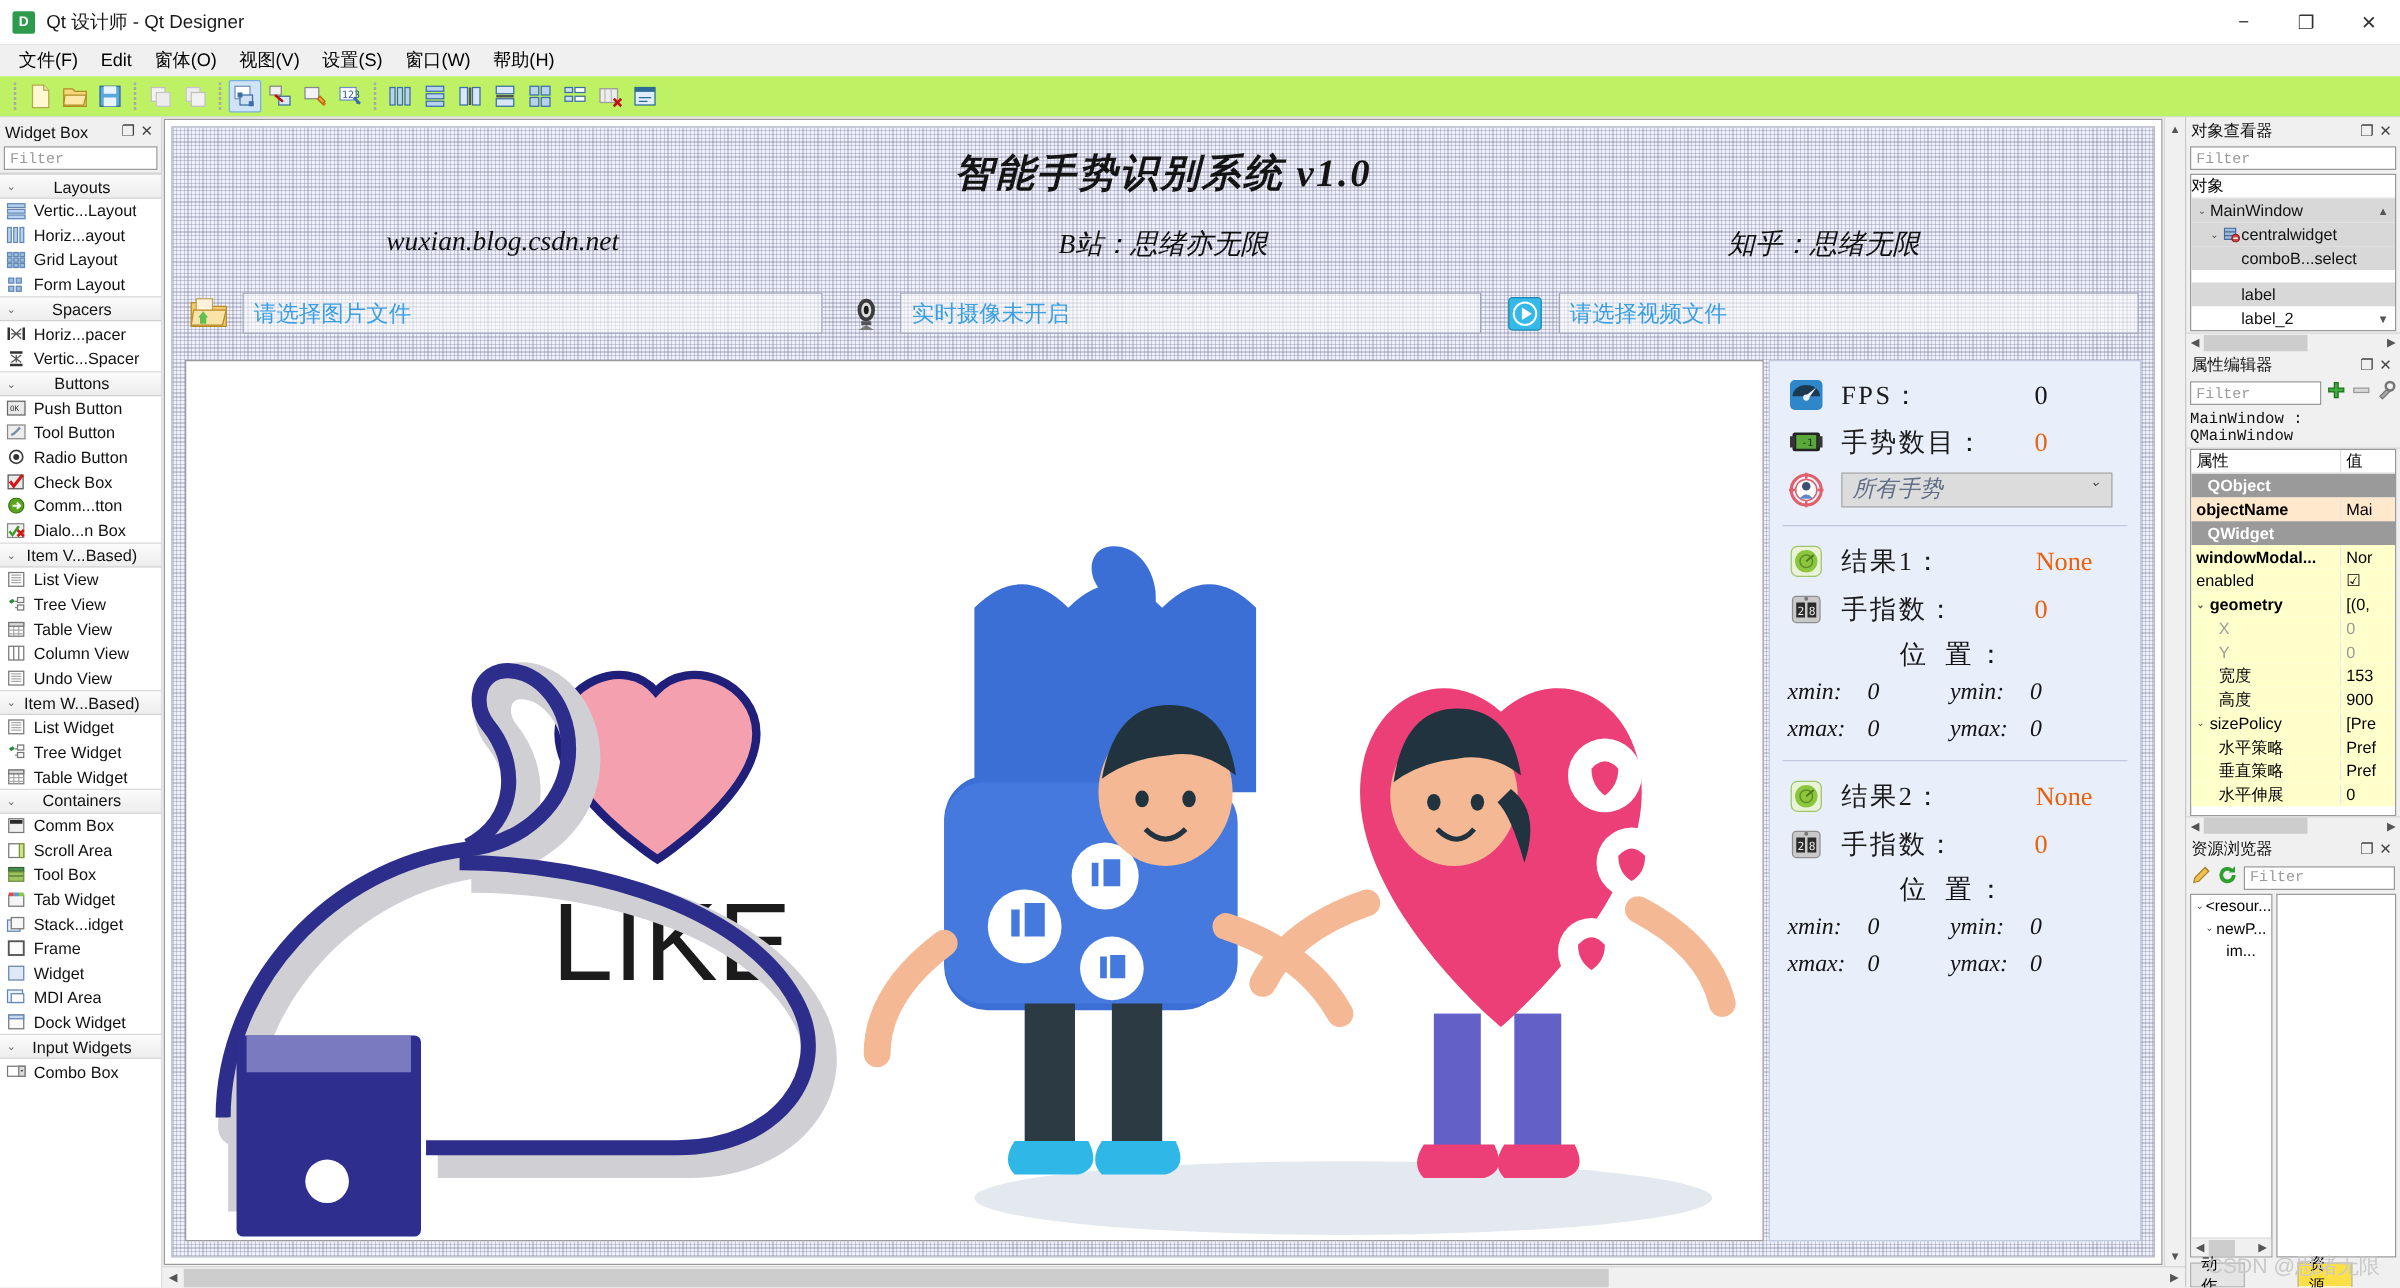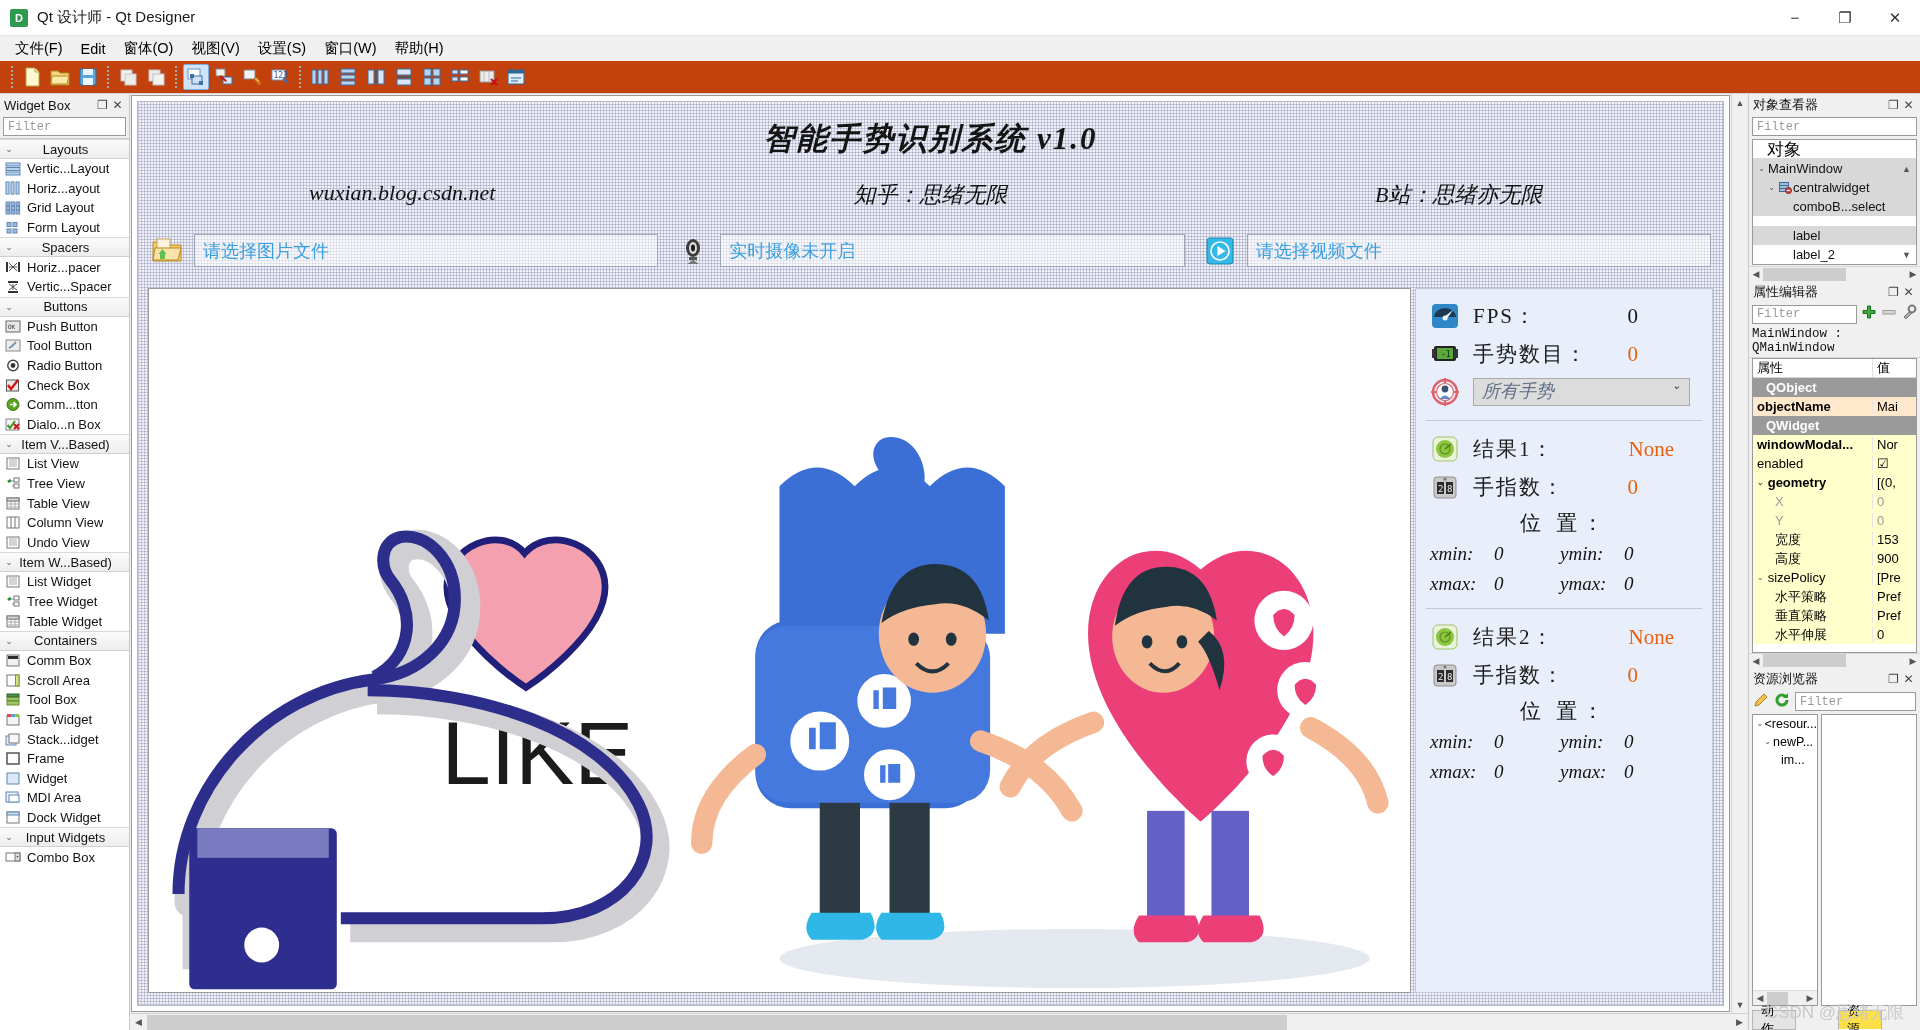--- a/index.html
+++ b/index.html
@@ -29,21 +29,21 @@
 
   
   .menubar {
     height: 25px; flex: 0 0 25px; background: #f0f0f0; display: flex; align-items: center;
     padding-left: 6px; font-size: 14.5px; color: #000;
   }
   .menubar .mi { padding: 3px 9px; cursor: default; }
 
   
   .toolbar {
-    height: 33px; flex: 0 0 33px; background: #c2410c; display: flex; align-items: center;
+    height: 33px; flex: 0 0 33px; background: #bef264; display: flex; align-items: center;
     padding-left: 6px; border-bottom: 1px solid #d6d6d6;
   }
   .tbtn {
     width: 26px; height: 26px; margin: 0 1px; display: flex; align-items: center;
     justify-content: center; border-radius: 2px; position: relative;
   }
   .tbtn svg { display: block; }
   .tbtn.active { background: #cfe4f7; border: 1px solid #7aaedb; }
   .tsep { width: 2px; height: 22px; margin: 0 5px;
     background: repeating-linear-gradient(to bottom, #aaa 0 2px, transparent 2px 4px); }
@@ -148,21 +148,21 @@
     flex-direction: column; align-items: center; border-left: 1px solid #d6d6d6; }
   .vs-arrow { width: 17px; height: 17px; display:flex;align-items:center;justify-content:center;
     font-size: 9px; color: #555; }
   .vs-track { flex: 1; width: 17px; background: #f0f0f0; }
 
   
   .dock-right { width: 172px; flex: 0 0 172px; display: flex; flex-direction: column;
     background: #f0f0f0; border-left: 1px solid #c8c8c8; }
   .obj-tree { background: #fff; border: 1px solid #9a9a9a; margin: 1px 3px; flex: 0 0 106px;
     display: flex; flex-direction: column; position: relative; }
-  .ot-head { height: 19px; font-size: 17px; padding-left: 14px; display: flex; align-items: center;
+  .ot-head { height: 19px; font-size: 13px; padding-left: 0; display: flex; align-items: center;
     border-bottom: 1px solid #dcdcdc; }
   .ot-rows { flex: 1; overflow: hidden; }
   .ot-row { height: 19px; display: flex; align-items: center; font-size: 13px; color: #111;
     white-space: nowrap; }
   .ot-row.sel { background: #d8d8d8; }
   .ot-arr { width: 13px; text-align: center; font-size: 8px; color: #555; }
   .ot-ic { width: 15px; display: flex; align-items: center; justify-content: center; }
   .hbar { height: 15px; flex: 0 0 15px; background: #f0f0f0; display: flex; align-items: center;
     border-top: 1px solid #d6d6d6; }
   .hb-a { width: 14px; text-align: center; font-size: 9px; color: #555; }
@@ -711,22 +711,22 @@
 
     <div class="center">
       <div style="display:flex; flex:1; min-height:0;">
         <div class="canvas-wrap">
           <div class="form">
 
             <div class="form-title">智能手势识别系统  v1.0</div>
 
             <div class="form-links">
               <div>wuxian.blog.csdn.net</div>
+              <div>B站：思绪亦无限</div>
               <div>知乎：思绪无限</div>
-              <div>B站：思绪亦无限</div>
             </div>
 
             <div class="file-row">
               <div class="file-cell">
                 <span class="fc-ic">
                   <svg width="32" height="28" viewBox="0 0 32 28">
                       <path d="M2 5h10l2 3h16v16H2z" fill="#f4c96a" stroke="#b58a24"></path>
                       <rect x="6" y="2" width="13" height="12" fill="#fdf3dc" stroke="#c2a35b"></rect>
                       <path d="M4 11h26l-3 12H2z" fill="#fae3a8" stroke="#b58a24"></path>
                       <path d="M9 22v-7h5v7z" fill="#5fbf4f"></path>

